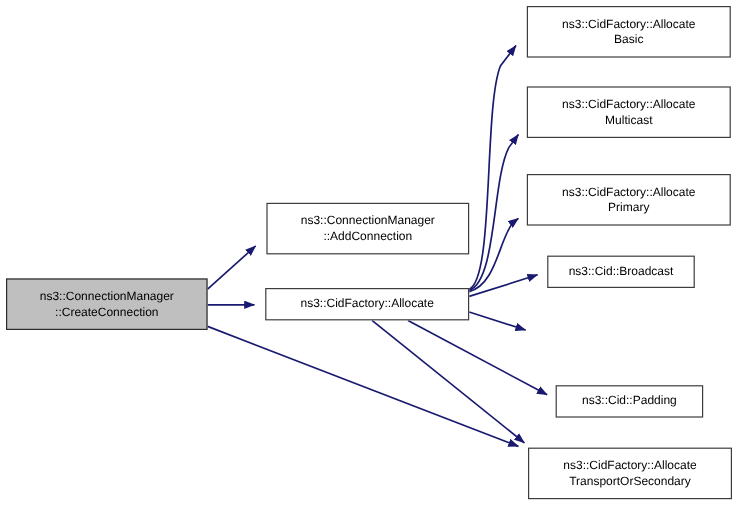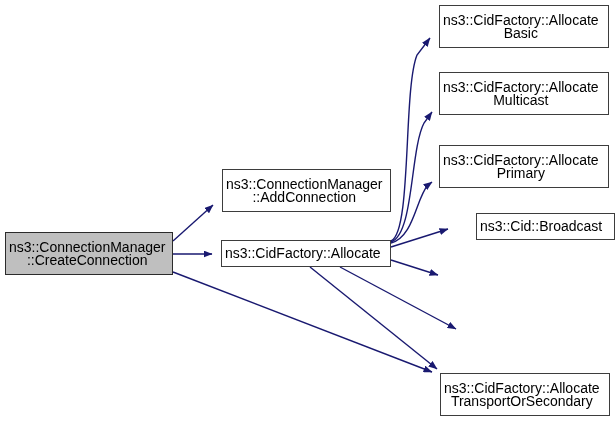--- a/index.html
+++ b/index.html
@@ -25,23 +25,24 @@
     height: 424px;
     pointer-events: none;
   }
   .node {
     position: absolute;
     box-sizing: border-box;
     border: 1px solid #3d3d3d;
     background: #ffffff;
     display: flex;
     align-items: center;
+    justify-content: center;
     text-align: center;
     color: #000000;
-    font-size: 14px;
+    font-size: 10px;
     line-height: 13px;
     letter-spacing: 0px;
     white-space: pre-line;
     z-index: 2;
   }
   .node.current {
     background: #bfbfbf;
     border-color: #2b2b2b;
   }
   .node .label {
@@ -106,24 +107,27 @@
   <div class="node" style="left:439px; top:72px; width:170px; height:43px;">
     <span class="label">ns3::CidFactory::Allocate
 Multicast</span>
   </div>
 
   <div class="node" style="left:439px; top:145px; width:170px; height:43px;">
     <span class="label">ns3::CidFactory::Allocate
 Primary</span>
   </div>
 
-  <div class="node" style="left:456px; top:213px; width:139px; height:27px;margin-left:20px;">
+  <div class="node" style="left:456px; top:213px; width:123px; height:27px;">
     <span class="label">ns3::Cid::Broadcast</span>
   </div>
 
 
+  <div class="node" style="left:463px; top:321px; width:123px; height:27px;">
+    <span class="label">ns3::Cid::Padding</span>
+  </div>
 
   <div class="node" style="left:440px; top:373px; width:170px; height:43px;">
     <span class="label">ns3::CidFactory::Allocate
 TransportOrSecondary</span>
   </div>
 
 </div>
 
 </body></html>

